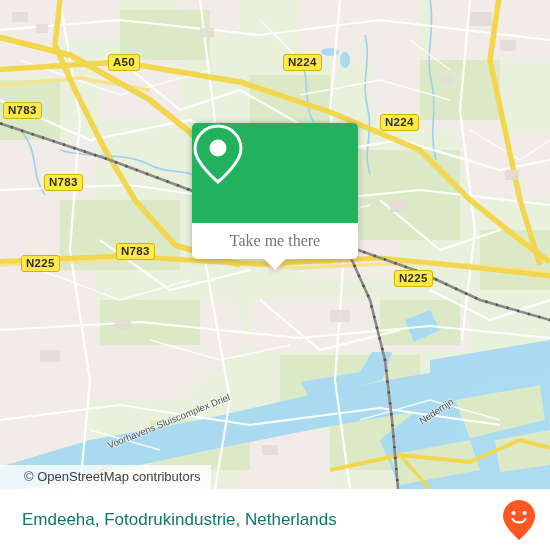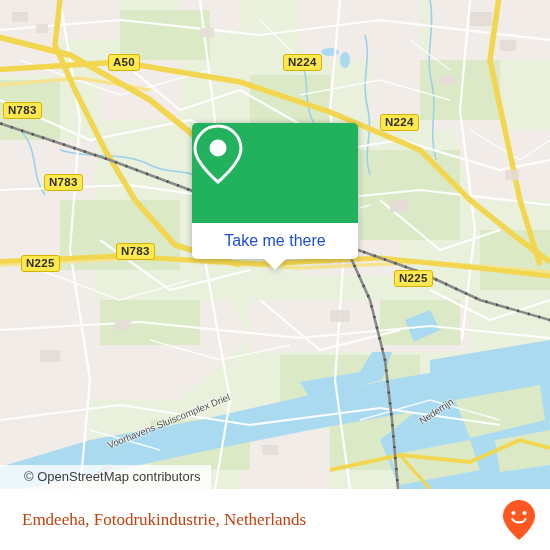--- a/index.html
+++ b/index.html
@@ -50,22 +50,22 @@
     background:#22b15c;
     height:100px;
     border-radius:5px 5px 0 0;
     display:flex;align-items:center;justify-content:center;
   }
   .popup-foot{
     background:#ffffff;
     height:36px;
     border-radius:0 0 5px 5px;
     display:flex;align-items:center;justify-content:center;
-    color:#1d4ed8;font-size:16px;
-    font-family:Liberation Sans, sans-serif;
+    color:#737373;font-size:16px;
+    font-family:Liberation Serif, serif;
   }
   .popup-tail{
     position:absolute;left:50%;top:136px;margin-left:-11px;
     width:0;height:0;
     border-left:11px solid transparent;
     border-right:11px solid transparent;
     border-top:11px solid #ffffff;
   }
 
   
@@ -79,22 +79,22 @@
   }
 
   
   .footer{
     position:absolute;left:0;top:489px;width:550px;height:61px;
     background:#ffffff;overflow:hidden;
   }
   .footer-caption{
     position:absolute;left:22px;top:0;height:61px;
     display:flex;align-items:center;
-    color:#c2410c;font-size:17px;
-    font-family:Liberation Serif, serif;
+    color:#0f766e;font-size:17px;
+    font-family:Liberation Sans, sans-serif;
     white-space:nowrap;
   }
   .footer-logo{
     position:absolute;right:14px;top:0;height:61px;
     display:flex;align-items:center;gap:2px;
   }
   .logo-word{
     color:#1f1f1f;font-size:30px;font-weight:bold;letter-spacing:-1px;
     font-family:"Liberation Sans", sans-serif;line-height:30px;
   }

